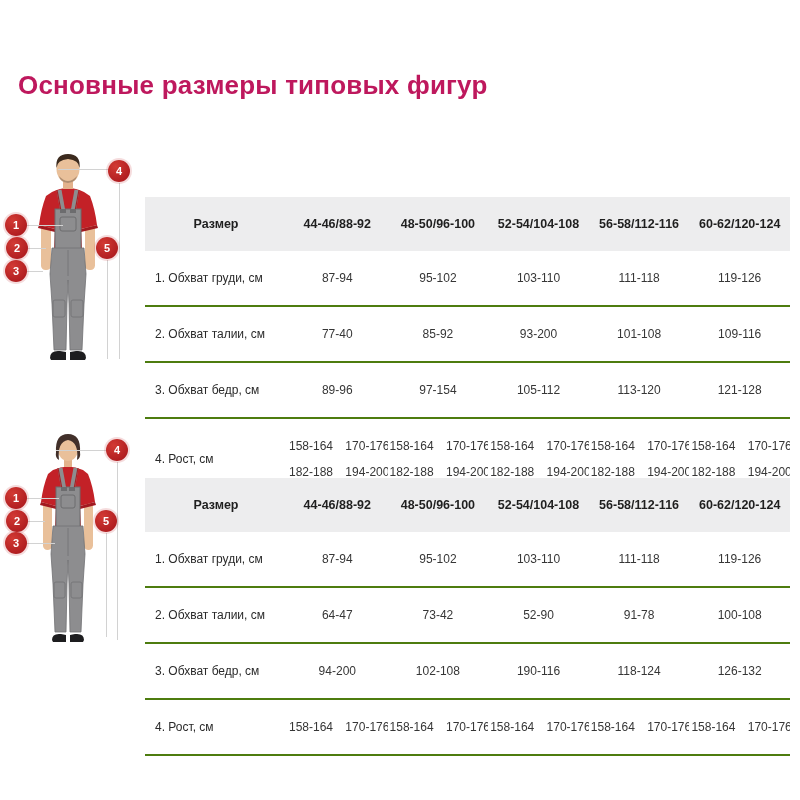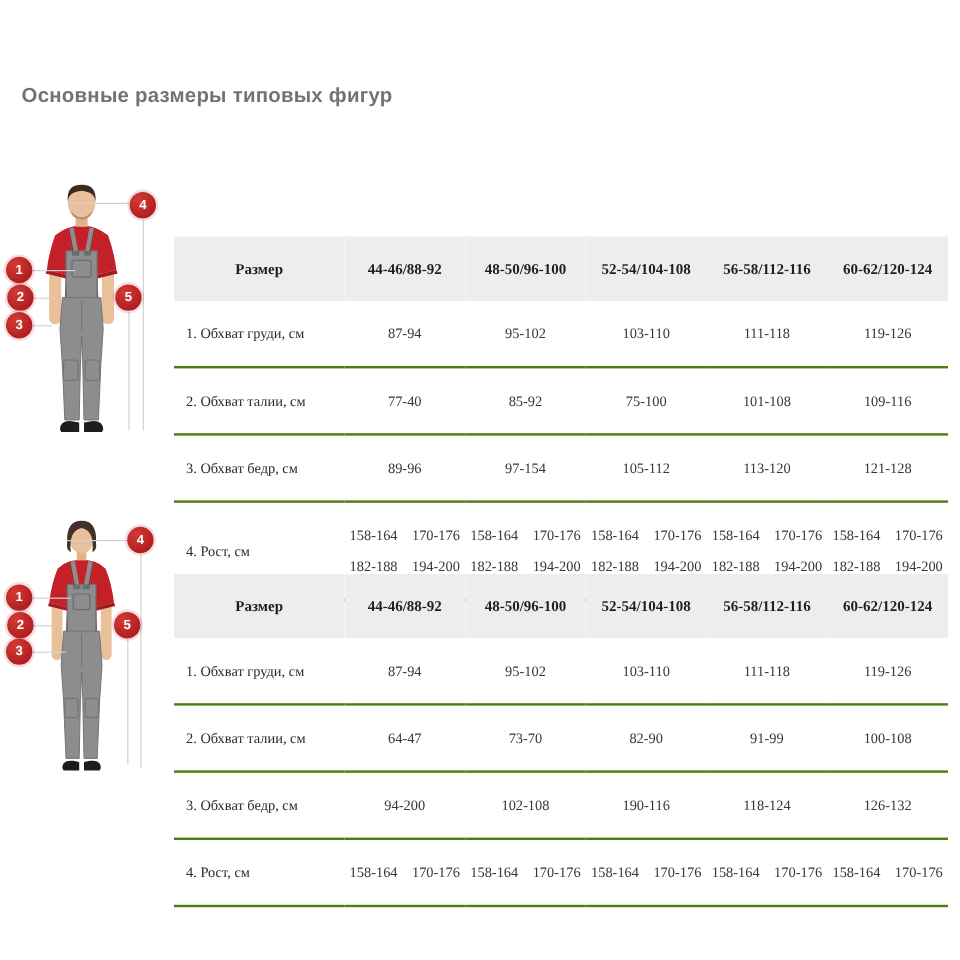--- a/index.html
+++ b/index.html
@@ -3,40 +3,40 @@
 <meta charset="utf-8">
 <style>
   html,body{margin:0;padding:0;}
   body{
     width:800px;height:800px;background:#ffffff;position:relative;
     font-family:"Liberation Sans","DejaVu Sans",sans-serif;
     -webkit-font-smoothing:antialiased;overflow:hidden;
   }
   .page-title{
     position:absolute;left:18px;top:70px;
-    font-size:17px;font-weight:700;color:#737373;letter-spacing:.2px;
+    font-size:26px;font-weight:700;color:#be185d;letter-spacing:.2px;
   }
   
   .figure-block{position:absolute;left:0;width:145px;height:232px;}
   .figure-block svg{position:absolute;left:22px;top:2px;}
   .mline{position:absolute;background:#d2d2d2;}
   .mline.h{height:1px;}
   .mline.v{width:1px;}
   .marker{
     position:absolute;width:22px;height:22px;border-radius:50%;
     background:radial-gradient(circle at 35% 30%, #d23a34, #b01d20 75%);
     color:#ffffff;font-size:11px;font-weight:700;
     display:flex;align-items:center;justify-content:center;
     box-shadow:0 0 0 2px rgba(195,40,45,.16);
     z-index:2;
   }
   
   .table-wrap{position:absolute;left:145px;width:645px;}
   table.size-table{width:645px;border-collapse:collapse;table-layout:fixed;}
-  .size-table th,.size-table td{font-size:12px;padding:14px 2px;overflow:hidden;font-family:Liberation Serif, serif;}
+  .size-table th,.size-table td{font-size:12px;padding:14px 2px;overflow:hidden;}
   .size-table th:first-child,.size-table td:first-child{width:138px;}
   .size-table thead th{
     background:#ededee;color:#1f1f1f;font-weight:700;font-size:12.5px;
     height:26px;text-align:center;
   }
   .size-table tbody td{
     border-bottom:2px solid #4d7c0f;text-align:center;color:#363636;
     height:26px;vertical-align:middle;
   }
   .size-table tbody td.rowlabel{
@@ -115,21 +115,21 @@
           <td>87-94</td>
           <td>95-102</td>
           <td>103-110</td>
           <td>111-118</td>
           <td>119-126</td>
         </tr>
         <tr>
           <td class="rowlabel">2. Обхват талии, см</td>
           <td>77-40</td>
           <td>85-92</td>
-          <td>75-100</td>
+          <td>93-200</td>
           <td>101-108</td>
           <td>109-116</td>
         </tr>
         <tr>
           <td class="rowlabel">3. Обхват бедр, см</td>
           <td>89-96</td>
           <td>97-154</td>
           <td>105-112</td>
           <td>113-120</td>
           <td>121-128</td>
@@ -226,23 +226,23 @@
           <td class="rowlabel">1. Обхват груди, см</td>
           <td>87-94</td>
           <td>95-102</td>
           <td>103-110</td>
           <td>111-118</td>
           <td>119-126</td>
         </tr>
         <tr>
           <td class="rowlabel">2. Обхват талии, см</td>
           <td>64-47</td>
-          <td>73-70</td>
-          <td>82-90</td>
-          <td>91-99</td>
+          <td>73-42</td>
+          <td>52-90</td>
+          <td>91-78</td>
           <td>100-108</td>
         </tr>
         <tr>
           <td class="rowlabel">3. Обхват бедр, см</td>
           <td>94-200</td>
           <td>102-108</td>
           <td>190-116</td>
           <td>118-124</td>
           <td>126-132</td>
         </tr>

